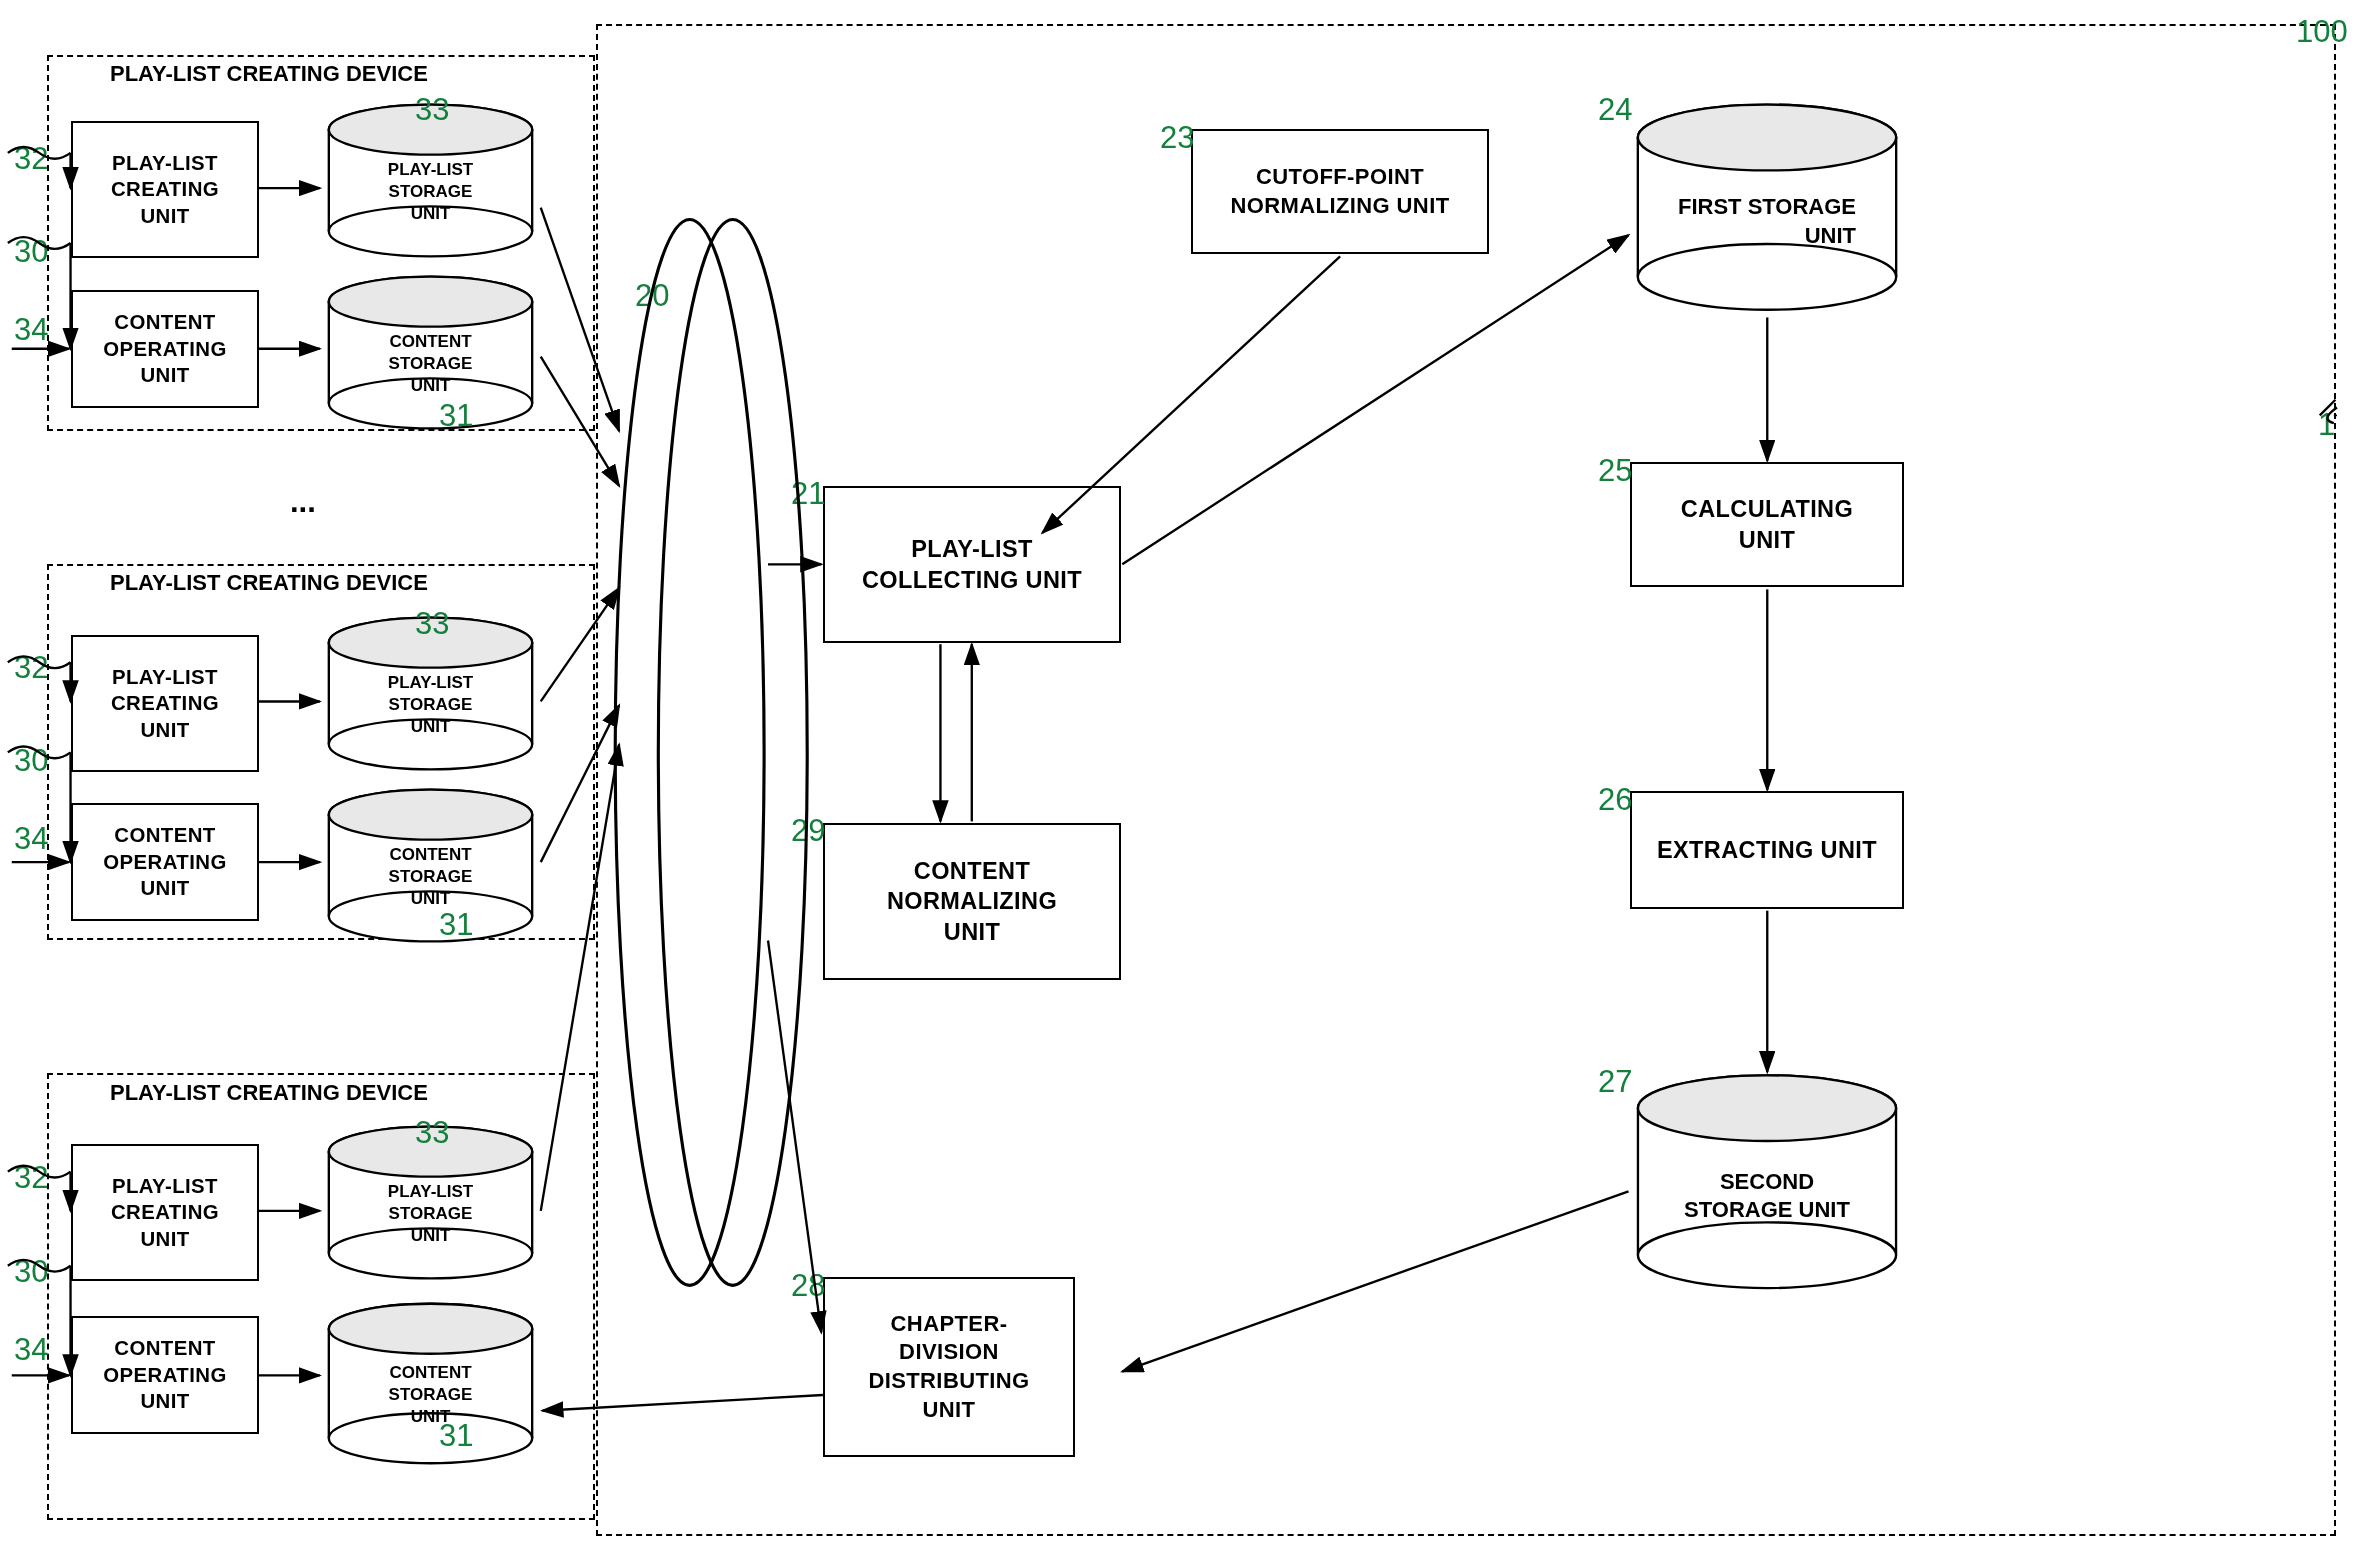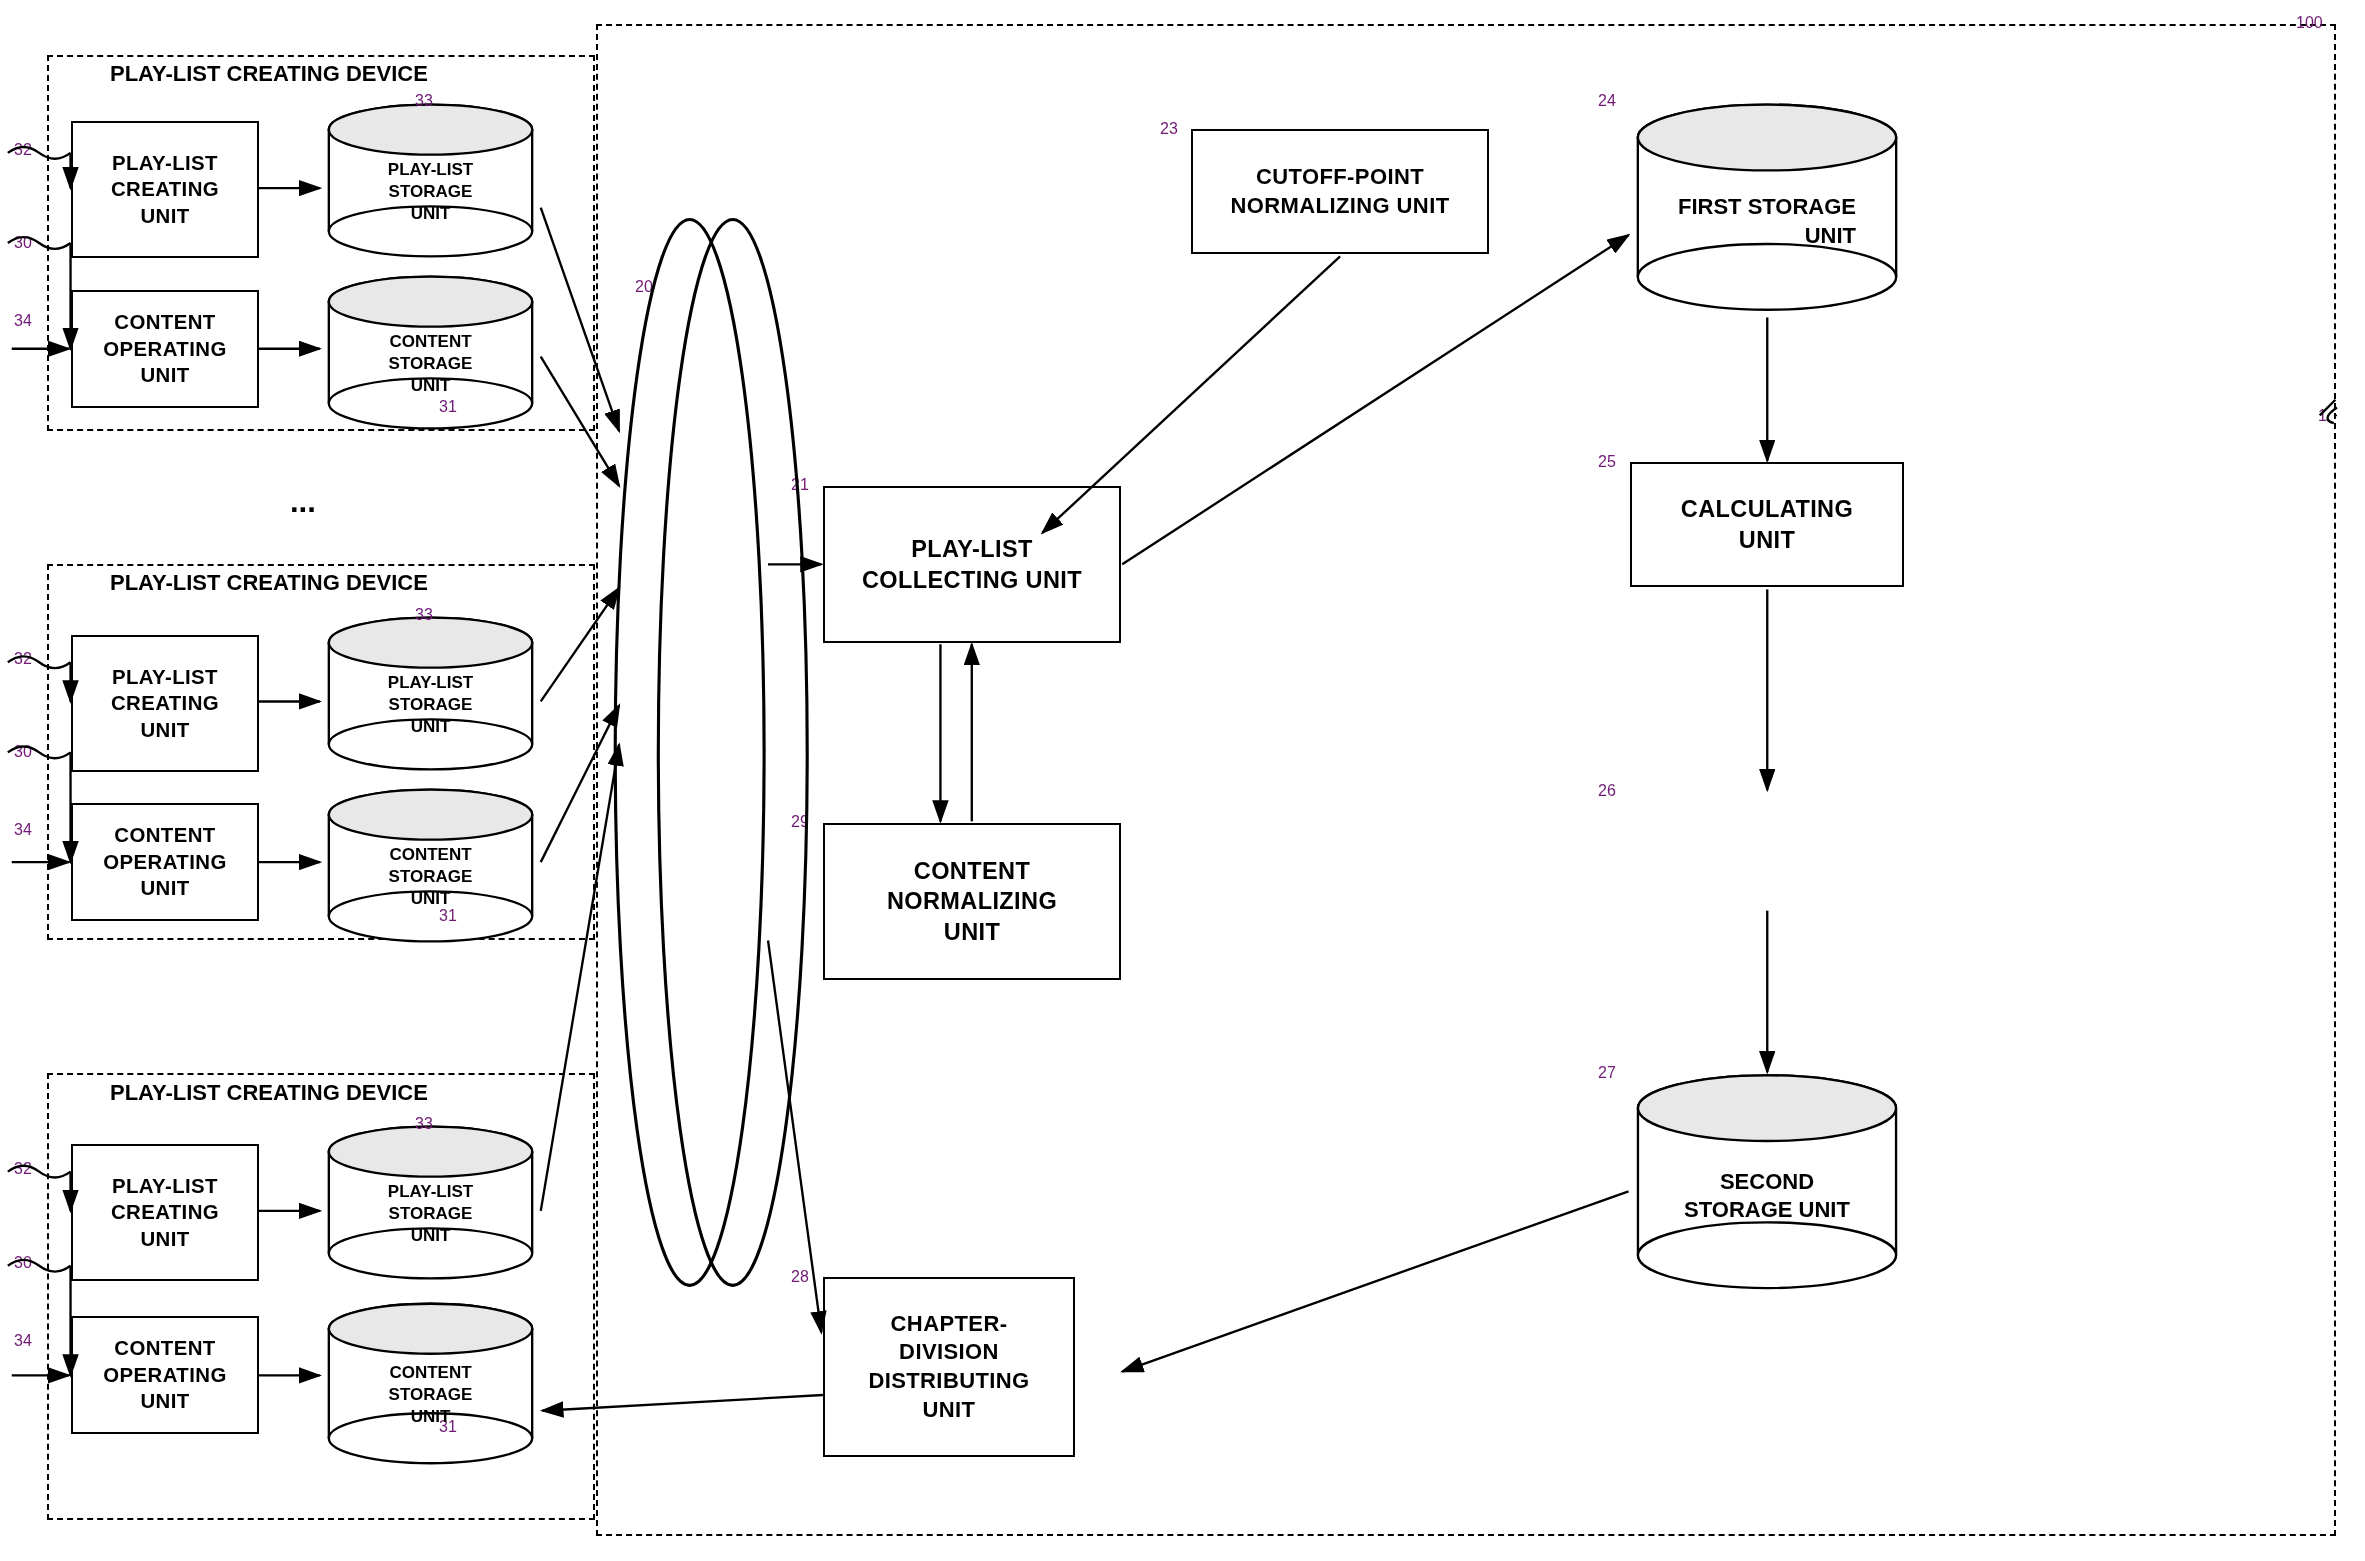--- a/index.html
+++ b/index.html
@@ -68,23 +68,23 @@
     
     .arrows-svg {
       position: absolute;
       top: 0; left: 0;
       width: 2366px;
       height: 1562px;
       pointer-events: none;
     }
     .ref-number {
       position: absolute;
-      font-size: 16px;
+      font-size: 31px;
       font-weight: normal;
-      color: #701a75;
+      color: #15803d;
     }
   </style>
 </head>
 <body>
 
 <div class="diagram-container">
 
   <div class="box box-dashed" style="left:596px; top:23.5px; width:1740px; height:1512px; border-width:2.4px;"></div>
 
   <div class="ref-number" style="left:2296px; top:14px;">100</div>
@@ -218,20 +218,23 @@
       <ellipse cx="175" cy="223" rx="165" ry="42" fill="#fff" stroke="#000" stroke-width="3"></ellipse>
       <ellipse cx="175" cy="45" rx="165" ry="42" fill="#e8e8e8" stroke="#000" stroke-width="3"></ellipse>
     </svg>
     <div class="cyl-label" style="font-size:22px; margin-top:27.4px;">FIRST STORAGE<br>UNIT</div>
   </div>
 
   <div class="box" style="left:1630px; top:462px; width:274px; height:125px; font-size:23.5px;">
     <span>CALCULATING<br>UNIT</span>
   </div>
 
+  <div class="box" style="left:1630px; top:791px; width:274px; height:118px; font-size:23.5px;">
+    <span>EXTRACTING UNIT</span>
+  </div>
 
   <div class="cylinder" style="left:1630px; top:1073px; width:274px; height:219px;">
     <svg viewBox="0 0 350 280" xmlns="http://www.w3.org/2000/svg">
       <ellipse cx="175" cy="45" rx="165" ry="42" fill="#fff" stroke="#000" stroke-width="3"></ellipse>
       <rect x="10" y="45" width="330" height="188" fill="#fff" stroke="none"></rect>
       <line x1="10" y1="45" x2="10" y2="233" stroke="#000" stroke-width="3"></line>
       <line x1="340" y1="45" x2="340" y2="233" stroke="#000" stroke-width="3"></line>
       <ellipse cx="175" cy="233" rx="165" ry="42" fill="#fff" stroke="#000" stroke-width="3"></ellipse>
       <ellipse cx="175" cy="45" rx="165" ry="42" fill="#e8e8e8" stroke="#000" stroke-width="3"></ellipse>
     </svg>

